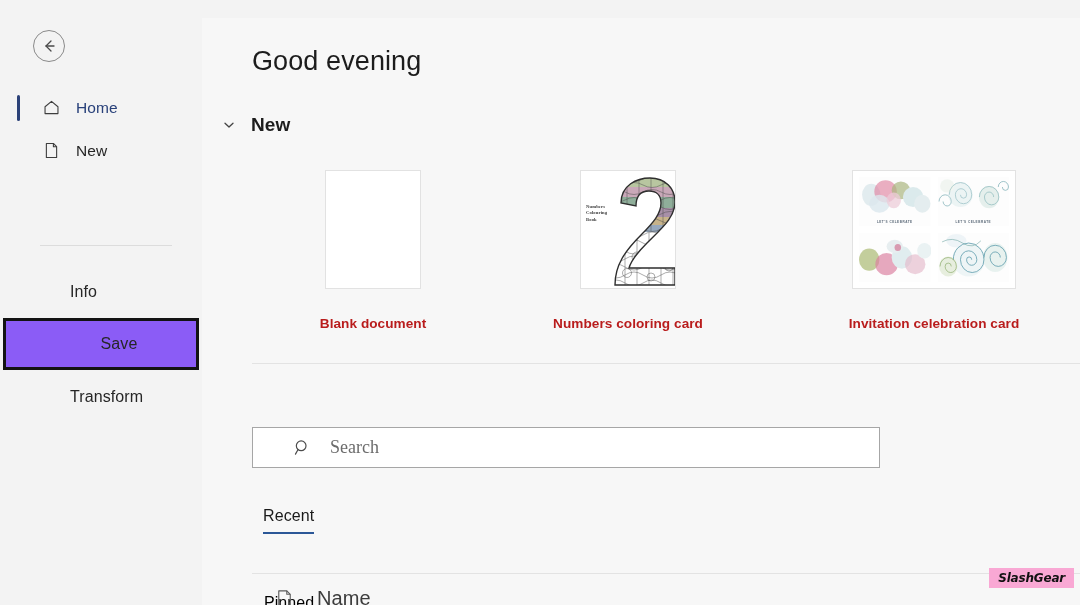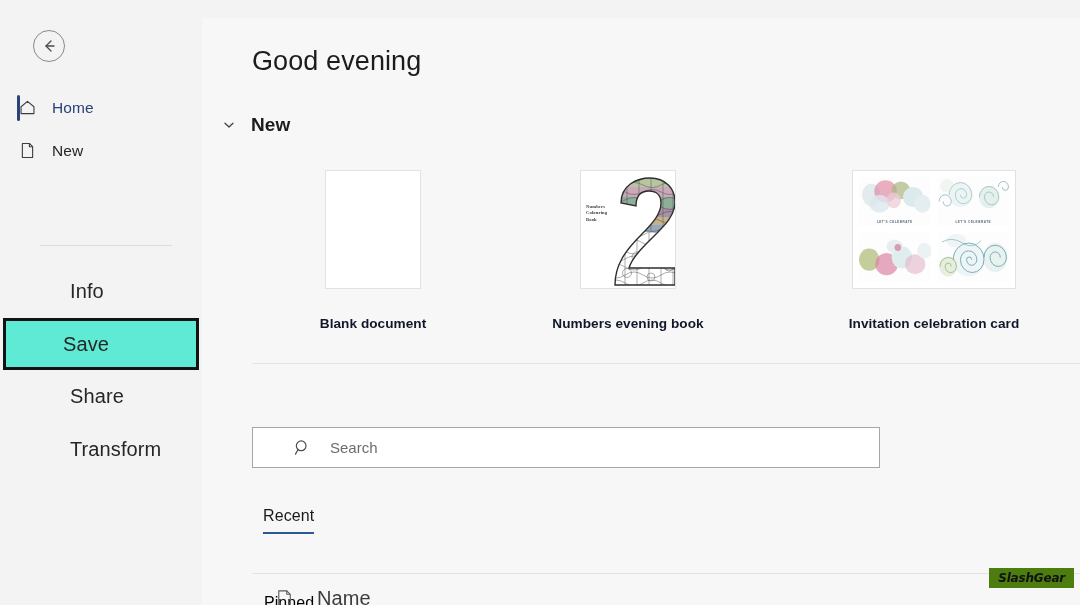--- a/index.html
+++ b/index.html
@@ -30,21 +30,21 @@
     display:flex; align-items:center; justify-content:center;
     cursor:pointer;
   }
   .back-btn svg { display:block; }
 
   .nav-top { position:absolute; left:0; top:86px; width:202px; }
   .nav-item {
     position:relative;
     height:43px;
     display:flex; align-items:center;
-    padding-left:16px;
+    padding-left:40px;
     font-size:15.5px;
     color:#262626;
     cursor:pointer;
     letter-spacing:.1px;
   }
   .nav-item .nv-ico {
     width:22px; height:22px;
     display:flex; align-items:center; justify-content:center;
     margin-right:14px; flex:0 0 auto;
   }
@@ -57,31 +57,32 @@
   .nav-sep {
     position:absolute; left:40px; top:245px;
     width:132px; height:1px; background:#dcdcdc;
   }
 
   .nav-list { position:absolute; left:0; top:265px; width:202px; }
   .menu-item {
     height:53px;
     display:flex; align-items:center;
     padding-left:70px;
-    font-size:20px;
+    font-size:16px;
     color:#262626;
     cursor:pointer;
     letter-spacing:.1px;
   }
   .menu-item.selected {
     border:3px solid #131313;
-    background:#5eead4;
+    background:#8b5cf6;
     margin:0 3px;
-    padding-left:57px;
+    padding-left:36px;
     height:52px;
+    justify-content:center;
   }
 
   
   .main {
     position:absolute; left:202px; top:18px;
     width:878px; height:587px;
     background:#f7f7f7;
   }
   .greeting {
     position:absolute; left:50px; top:28px;
@@ -102,21 +103,21 @@
     position:absolute; left:123px; top:152px;
     display:flex; gap:159px;
   }
   .tpl { width:96px; display:flex; flex-direction:column; align-items:center; cursor:pointer; }
   .tpl-thumb {
     width:96px; height:119px;
     background:#fff; border:1px solid #e2e2e2;
     position:relative; overflow:hidden;
   }
   .tpl-label {
-    margin-top:27px; font-size:13.6px; color:#0f172a;
+    margin-top:27px; font-size:13.6px; color:#b91c1c;
     white-space:nowrap; font-weight:600; letter-spacing:.05px;
   }
   .tpl-wide .tpl-thumb { width:164px; }
   .tpl-wide { width:198px; }
 
   
   .cb-txt {
     position:absolute; left:5px; top:33px;
     font-family:"Liberation Serif", serif;
     font-size:4.6px; line-height:6.4px; color:#3b3b3b;
@@ -146,22 +147,22 @@
   
   .search-box {
     position:absolute; left:50px; top:409px;
     width:628px; height:41px;
     background:#fff; border:1px solid #a6a6a6;
     display:flex; align-items:center;
   }
   .search-ico { margin-left:40px; margin-right:18px; display:flex; }
   .search-input {
     flex:1; border:none; outline:none; background:transparent;
-    font-family:Liberation Sans, sans-serif;
-    font-size:15px; color:#323232; padding-right:12px;
+    font-family:Liberation Serif, serif;
+    font-size:18px; color:#323232; padding-right:12px;
   }
   .search-input::placeholder { color:#6c6c6c; }
 
   
   .tabs {
     position:absolute; left:61px; top:489px;
     display:flex; align-items:flex-end; gap:60px;flex-direction:column;
   }
   .tab {
     position:relative; font-size:16px; color:#000000;
@@ -179,21 +180,21 @@
     width:828px; height:50px;
     border-top:1px solid #e3e3e3;
     display:flex; align-items:center;
   }
   .lh-ico { margin-left:22px; margin-right:22px; display:flex; }
   .lh-name { font-size:20px; color:#3c3c3c; letter-spacing:.1px; }
 
   
   .watermark {
     position:absolute; right:6px; top:568px;
-    background:#4d7c0f; padding:3px 9px;
+    background:#f9a8d4; padding:3px 9px;
     font-size:12px; font-weight:700; font-style:italic;
     color:#111; letter-spacing:-.2px;
     font-family:"DejaVu Sans", sans-serif;
   }
 </style>
 </head>
 <body>
 
 <div id="app">
 
@@ -235,23 +236,20 @@
     </div>
 
     <div class="nav-sep"></div>
 
     <div class="nav-list">
       <div class="menu-item">
         <span>Info</span>
       </div>
       <div class="menu-item selected">
         <span>Save</span>
-      </div>
-      <div class="menu-item">
-        <span>Share</span>
       </div>
       <div class="menu-item">
         <span>Transform</span>
       </div>
     </div>
   </div>
 
   <div class="main">
 
     <div class="greeting">Good evening</div>
@@ -328,21 +326,21 @@
                 <path d="M6 60 L6 114 M18 60 L18 114 M30 60 L30 114 M42 60 L42 114 M54 60 L54 114 M66 60 L66 114"></path>
               </g>
             </g>
             <path d="M14 30 C14 12, 30 5, 43 5 C58 5, 68 15, 68 29
                      C68 44, 56 54, 40 70 C30 80, 24 88, 22 95
                      L68 95 L68 112 L8 112 C8 92, 18 78, 34 62
                      C46 50, 54 41, 54 30 C54 22, 49 18, 42 18
                      C34 18, 29 23, 29 33 Z" fill="none" stroke="#2e2e2e" stroke-width="1.4"></path>
           </svg>
         </div>
-        <div class="tpl-label">Numbers evening book</div>
+        <div class="tpl-label">Numbers coloring card</div>
       </div>
 
       <div class="tpl tpl-wide">
         <div class="tpl-thumb">
           <div class="inv-grid">
 
             <div class="inv-cell">
               <svg width="100%" height="100%" viewBox="0 0 70 44" preserveAspectRatio="none">
                 <rect width="70" height="44" fill="#fdfdfd"></rect>
                 <g opacity=".72">

